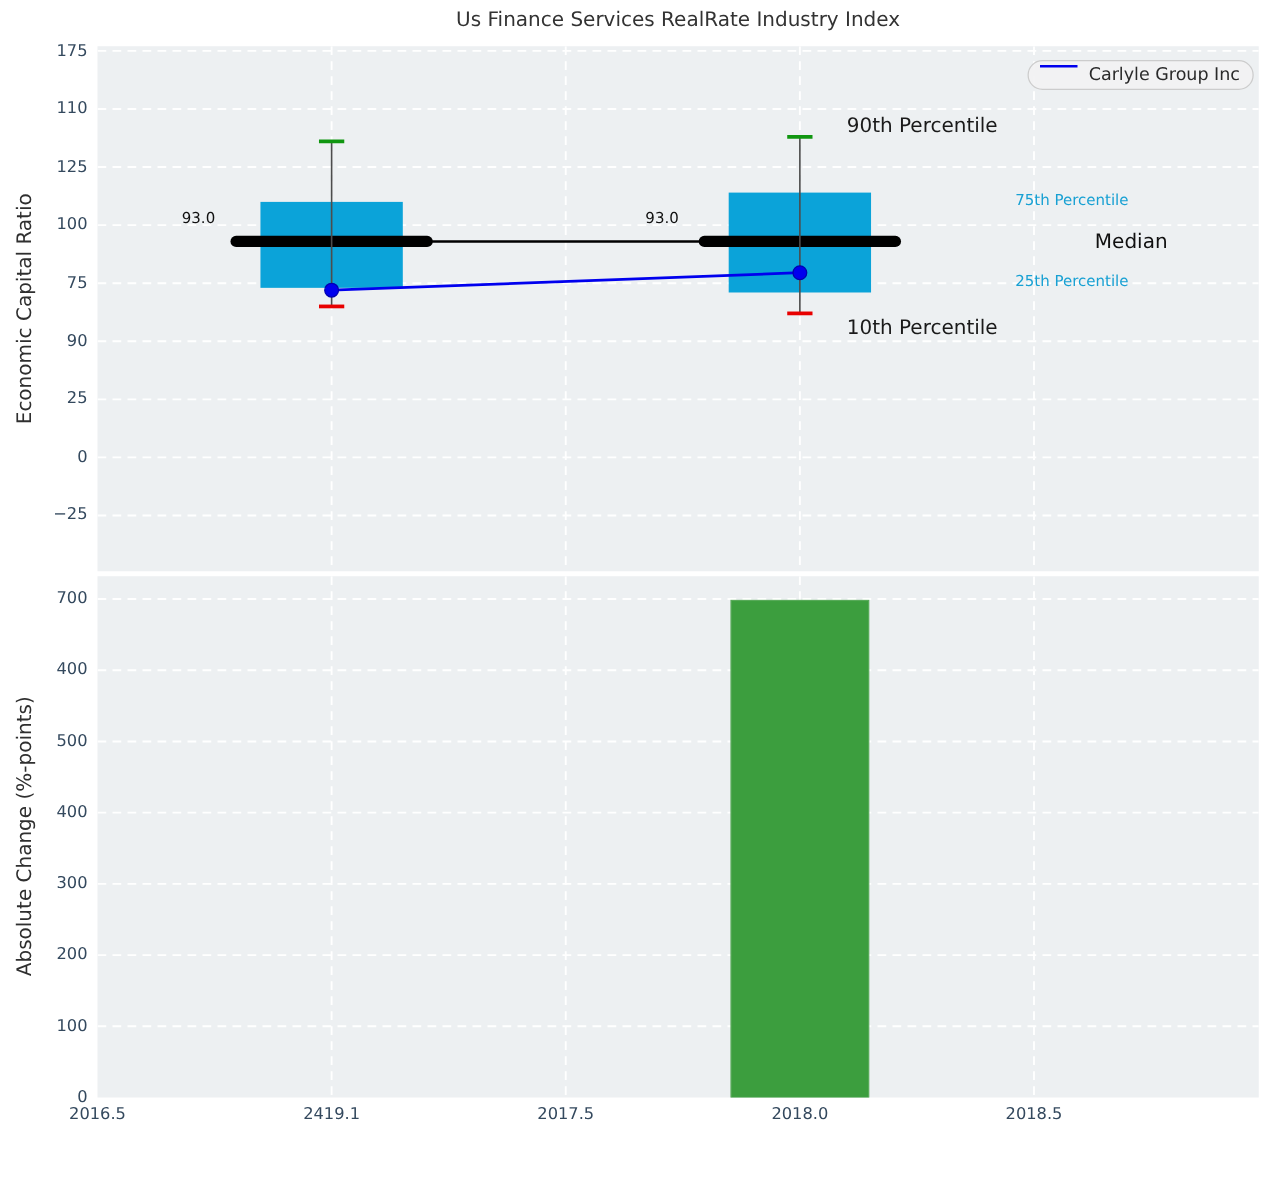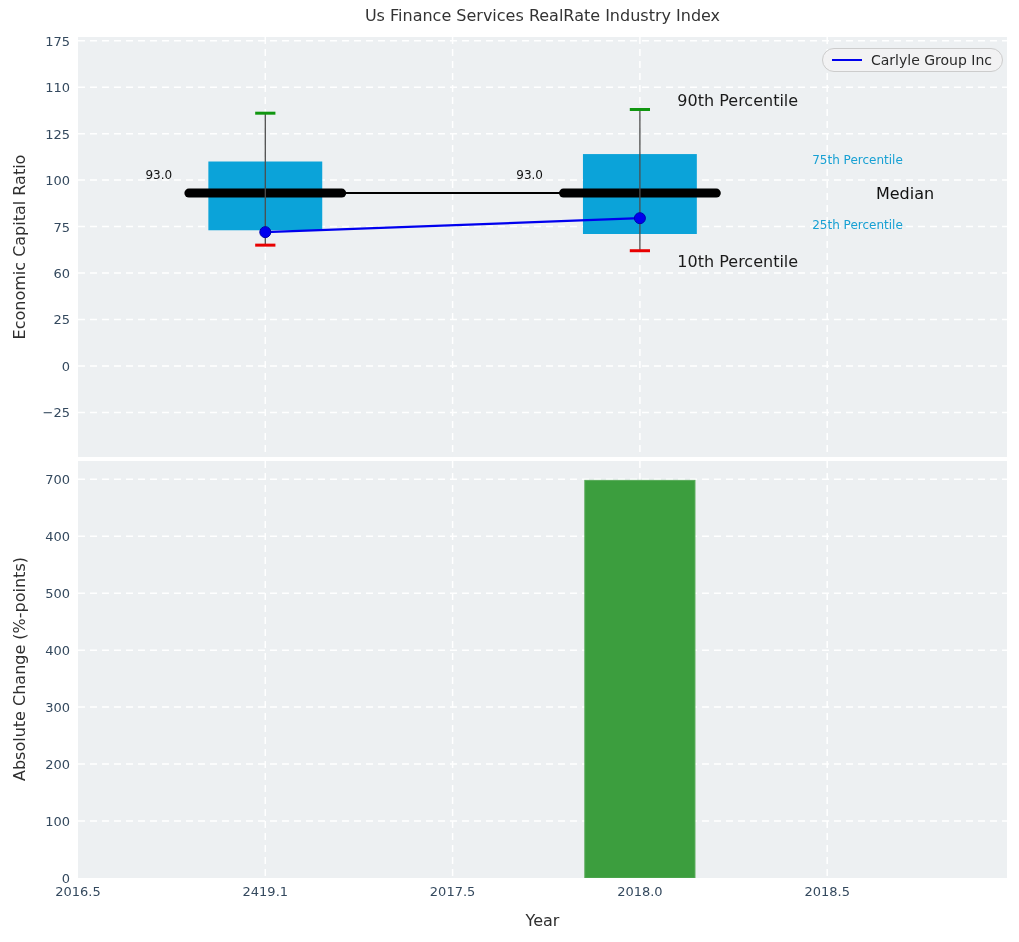--- a/index.html
+++ b/index.html
@@ -17,21 +17,21 @@
   .plot-bottom{left:78px;top:461px;width:929px;height:417px;}
   .plot svg{position:absolute;left:0;top:0;overflow:hidden;display:block;}
   .grid{stroke:#ffffff;stroke-width:1.5;stroke-dasharray:7 5;fill:none;}
   .tick{position:absolute;font-size:13px;color:#34495e;white-space:nowrap;}
   .tick.y{transform:translate(-100%,-50%);}
   .tick.x{transform:translateX(-50%);}
   .axis-label{position:absolute;font-size:16px;color:#2f2f2f;white-space:nowrap;}
   .ylab{transform:translate(-50%,-50%) rotate(-90deg);}
   .xlab{left:78px;width:929px;text-align:center;top:911px;}
   .legend{
-    position:absolute;right:4px;top:11px;display:flex;align-items:center;gap:9px;
+    position:absolute;right:4px;top:11px;display:flex;align-items:flex-start;gap:9px;
     background:rgba(242,242,243,0.9);border:1px solid #cccccc;border-radius:12px;
     padding:3px 10px 3px 9px;font-size:14px;color:#2a2a2a;
   }
   .legend-line{display:inline-block;width:30px;height:0;border-top:2.5px solid #0000ee;}
   svg text{font-family:"DejaVu Sans","Liberation Sans",sans-serif;}
 </style>
 </head>
 <body>
 
 <div class="fig" id="fig">
@@ -93,28 +93,27 @@
         <line x1="187.2983870967728" x2="187.2983870967728" y1="0" y2="417" class="grid"></line>
         <line x1="374.5967741935456" x2="374.5967741935456" y1="0" y2="417" class="grid"></line>
         <line x1="561.8951612903185" x2="561.8951612903185" y1="0" y2="417" class="grid"></line>
         <line x1="749.1935483870913" x2="749.1935483870913" y1="0" y2="417" class="grid"></line>
         <rect x="506.82943548386726" y="19.368852459016395" width="110.13145161290241" height="397.6311475409836" fill="#3c9e3e" stroke="#57aa58" stroke-width="1"></rect>
       </svg>
   </div>
 
   <div class="axis-label ylab" style="left:19px;top:247px;">Economic Capital Ratio</div>
   <div class="axis-label ylab" style="left:19px;top:669px;">Absolute Change (%-points)</div>
-  <div class="axis-label xlab">Year</div>
 
 <div class="tick y" style="left: 70px; top: 40.7168px;">175</div>
     <div class="tick y" style="left: 70px; top: 87.177px;">110</div>
     <div class="tick y" style="left: 70px; top: 133.637px;">125</div>
     <div class="tick y" style="left: 70px; top: 180.097px;">100</div>
     <div class="tick y" style="left: 70px; top: 226.558px;">75</div>
-    <div class="tick y" style="left: 70px; top: 273.018px;">60</div>
+    <div class="tick y" style="left: 70px; top: 273.018px;">90</div>
     <div class="tick y" style="left: 70px; top: 319.478px;">25</div>
     <div class="tick y" style="left: 70px; top: 365.938px;">0</div>
     <div class="tick y" style="left: 70px; top: 412.398px;">−25</div>
     <div class="tick y" style="left: 70px; top: 878px;">0</div>
     <div class="tick y" style="left: 70px; top: 821.033px;">100</div>
     <div class="tick y" style="left: 70px; top: 764.066px;">200</div>
     <div class="tick y" style="left: 70px; top: 707.098px;">300</div>
     <div class="tick y" style="left: 70px; top: 650.131px;">400</div>
     <div class="tick y" style="left: 70px; top: 593.164px;">500</div>
     <div class="tick y" style="left: 70px; top: 536.197px;">400</div>

